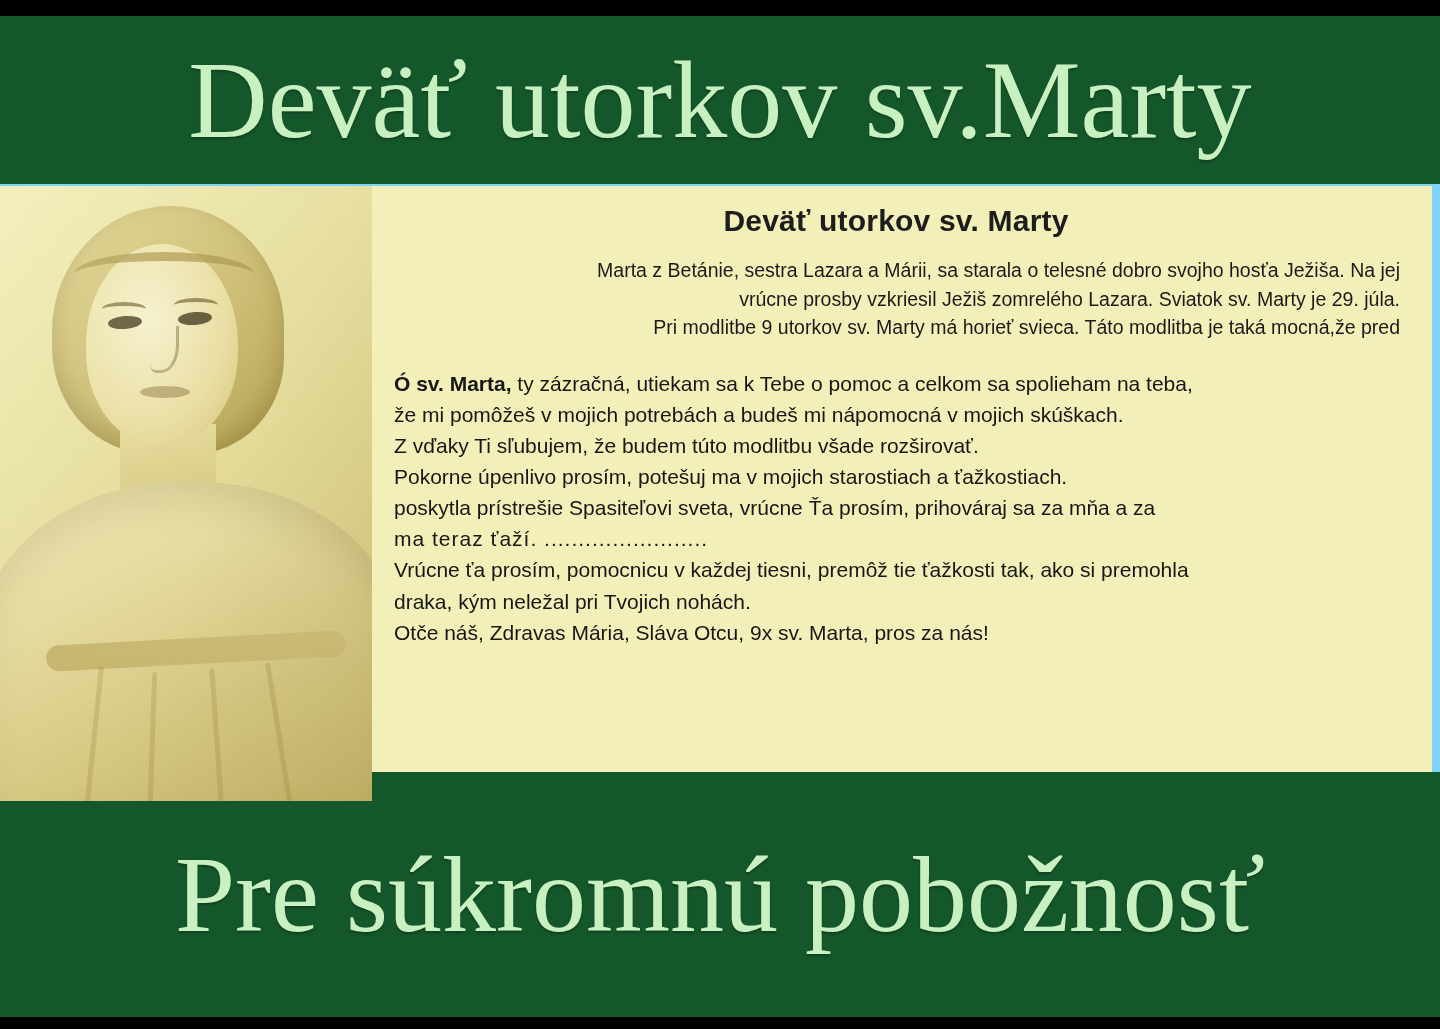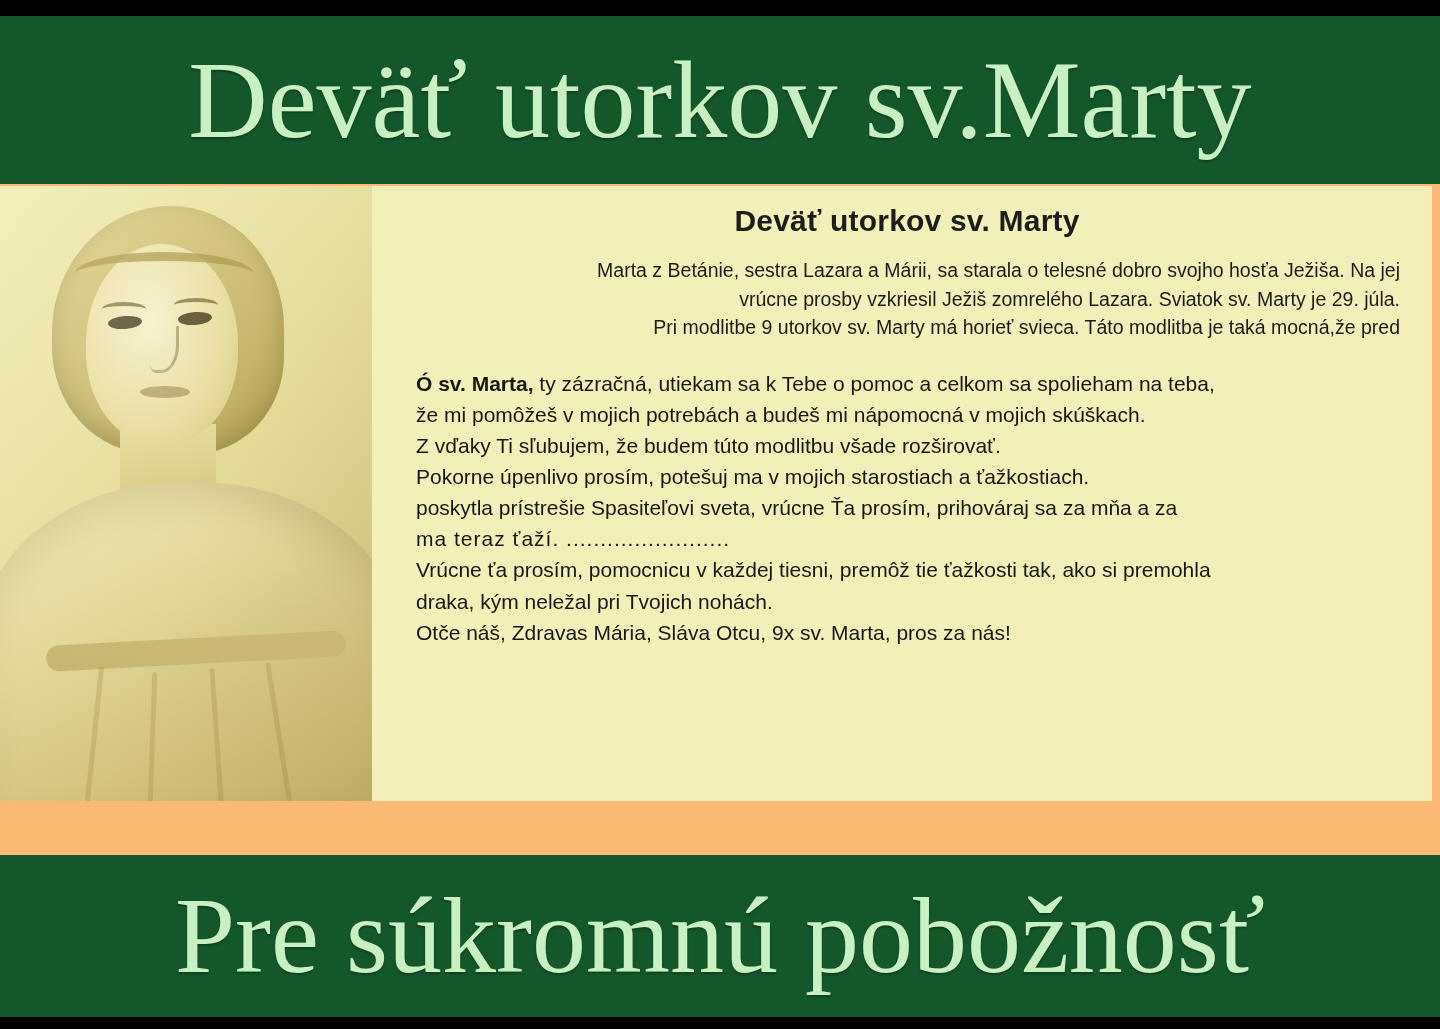--- a/index.html
+++ b/index.html
@@ -11,21 +11,21 @@
     width: 1440px;
     height: 1029px;
     overflow: hidden;
     font-family: "Liberation Sans", sans-serif;
   }
 
   .page {
     position: relative;
     width: 1440px;
     height: 1029px;
-    background: #fdba74;
+    background: #7dd3fc;
     overflow: hidden;
   }
 
   
   .edge-top {
     position: absolute;
     left: 0; top: 0;
     width: 1440px;
     height: 16px;
     background: #000;
@@ -57,21 +57,21 @@
     white-space: nowrap;
     letter-spacing: 0px;
     text-shadow: 0 2px 2px rgba(0,0,0,0.25);
   }
 
   .footer-band {
     position: absolute;
     left: 0;
     bottom: 12px;
     width: 1440px;
-    height: 162px;
+    height: 245px;
     background: #14572a;
     display: flex;
     align-items: center;
     justify-content: center;
   }
   .footer-title {
     font-family: "Liberation Serif", serif;
     font-size: 108px;
     line-height: 1;
     color: #c9f0c0;
@@ -227,21 +227,21 @@
     inset: 0;
     background: linear-gradient(115deg, rgba(255,255,225,0.25) 0%, rgba(190,170,95,0.10) 55%, rgba(140,118,45,0.28) 100%);
     z-index: 5;
     pointer-events: none;
   }
 
   .content {
     position: relative;
     flex: 1 1 auto;
     background: #f3efb8;
-    padding: 14px 26px 10px 36px;
+    padding: 14px 26px 10px 14px;
     box-sizing: border-box;
   }
 
   .doc-title {
     text-align: center;
     font-size: 30px;
     font-weight: bold;
     color: #1d1d1d;
     margin: 4px 0 18px 0;
     letter-spacing: .2px;

